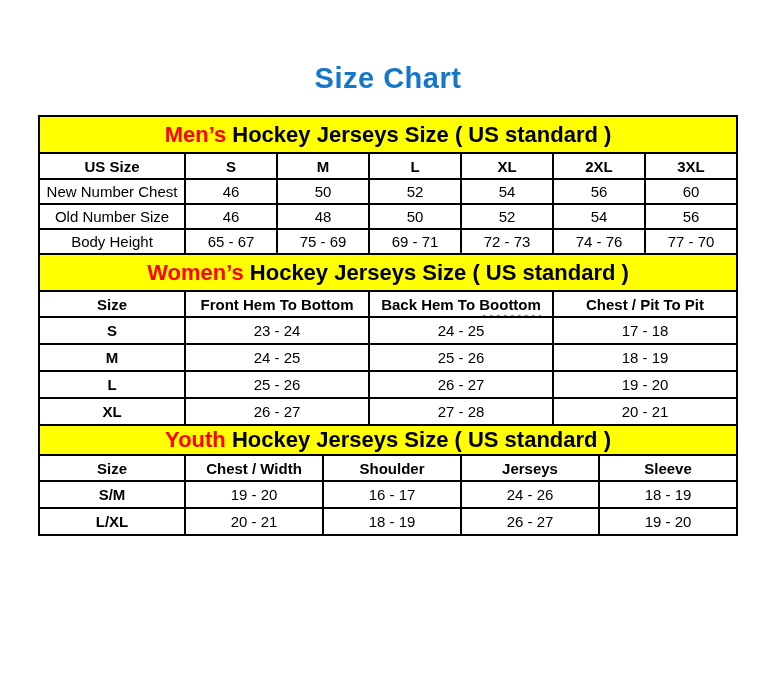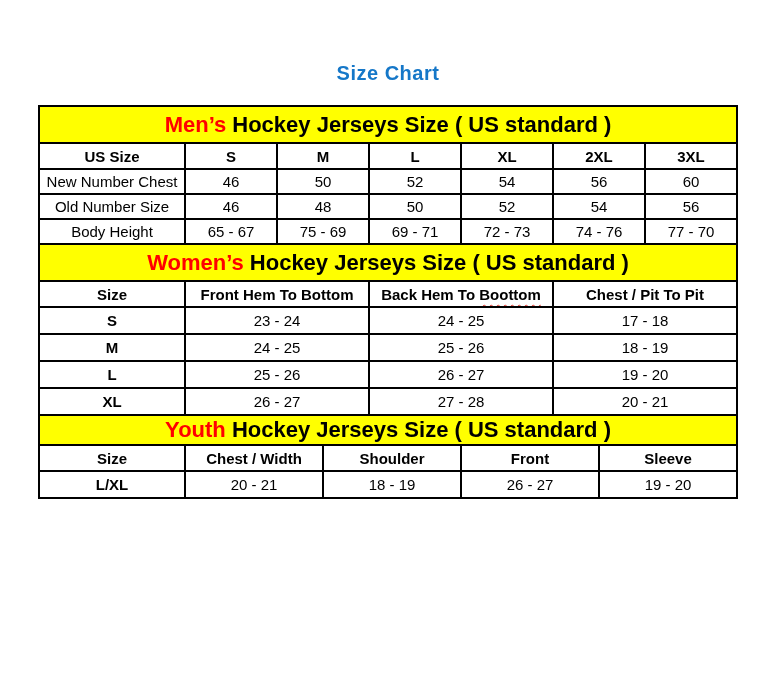--- a/index.html
+++ b/index.html
@@ -6,21 +6,21 @@
   html, body {
     margin: 0; padding: 0;
     width: 776px; height: 692px;
     background: #ffffff;
     font-family: "Liberation Sans", sans-serif;
     overflow: hidden;
   }
   .page-title {
     margin: 62px 0 0 0;
     text-align: center;
-    font-size: 20px;
+    font-size: 29px;
     font-weight: bold;
     color: #1577c8;
     letter-spacing: 0.5px;
   }
   .tables-wrap { margin: 20px 0 0 38px; width: 698px; }
   table {
     border-collapse: collapse;
     table-layout: fixed;
     width: 698px;
   }
@@ -169,22 +169,29 @@
         <col style="width:138px">
     </colgroup>
     <tbody>
       <tr>
         <td colspan="5" class="band band-sm"><span class="red-word">Youth</span><span> Hockey Jerseys Size ( US standard )</span></td>
       </tr>
       <tr class="head">
         <td>Size</td>
         <td>Chest / Width</td>
         <td>Shoulder</td>
-        <td>Front</td>
+        <td>Jerseys</td>
         <td>Sleeve</td>
+      </tr>
+      <tr class="yrow">
+        <td class="lab-bold">S/M</td>
+        <td>19 - 20</td>
+        <td>16 - 17</td>
+        <td>24 - 26</td>
+        <td>18 - 19</td>
       </tr>
       <tr class="yrow">
         <td class="lab-bold">L/XL</td>
         <td>20 - 21</td>
         <td>18 - 19</td>
         <td>26 - 27</td>
         <td>19 - 20</td>
       </tr>
     </tbody>
   </table>

